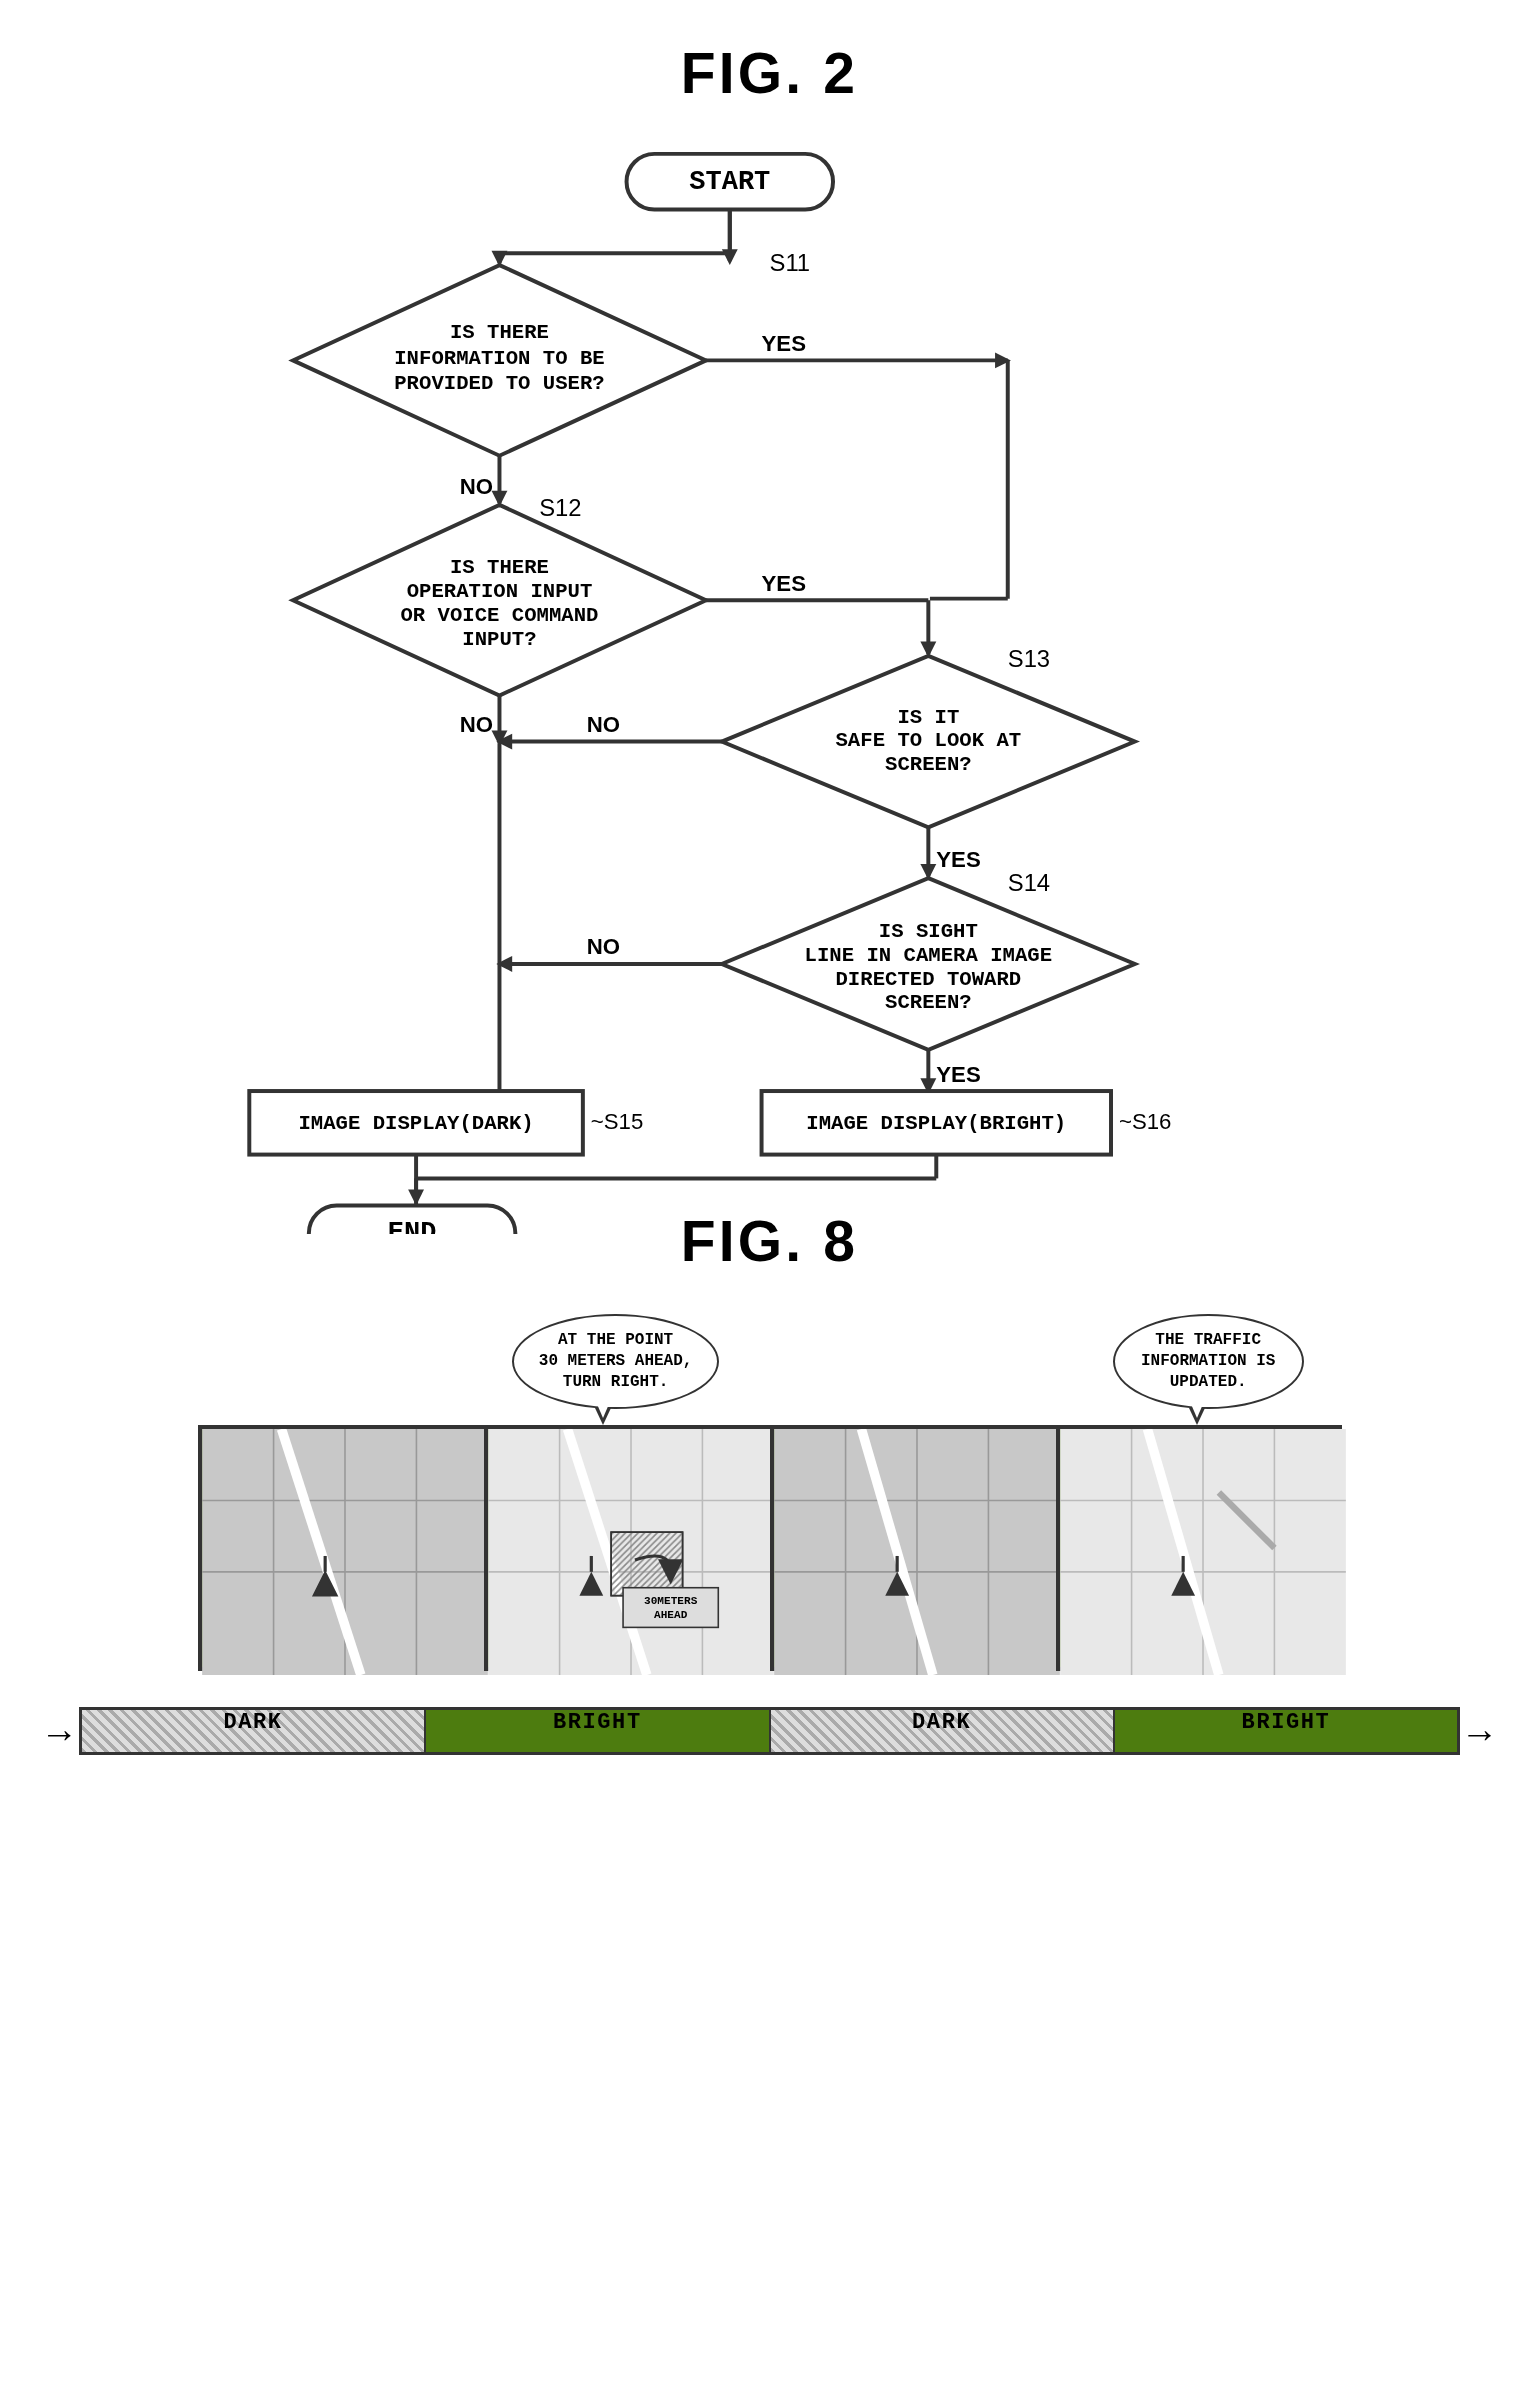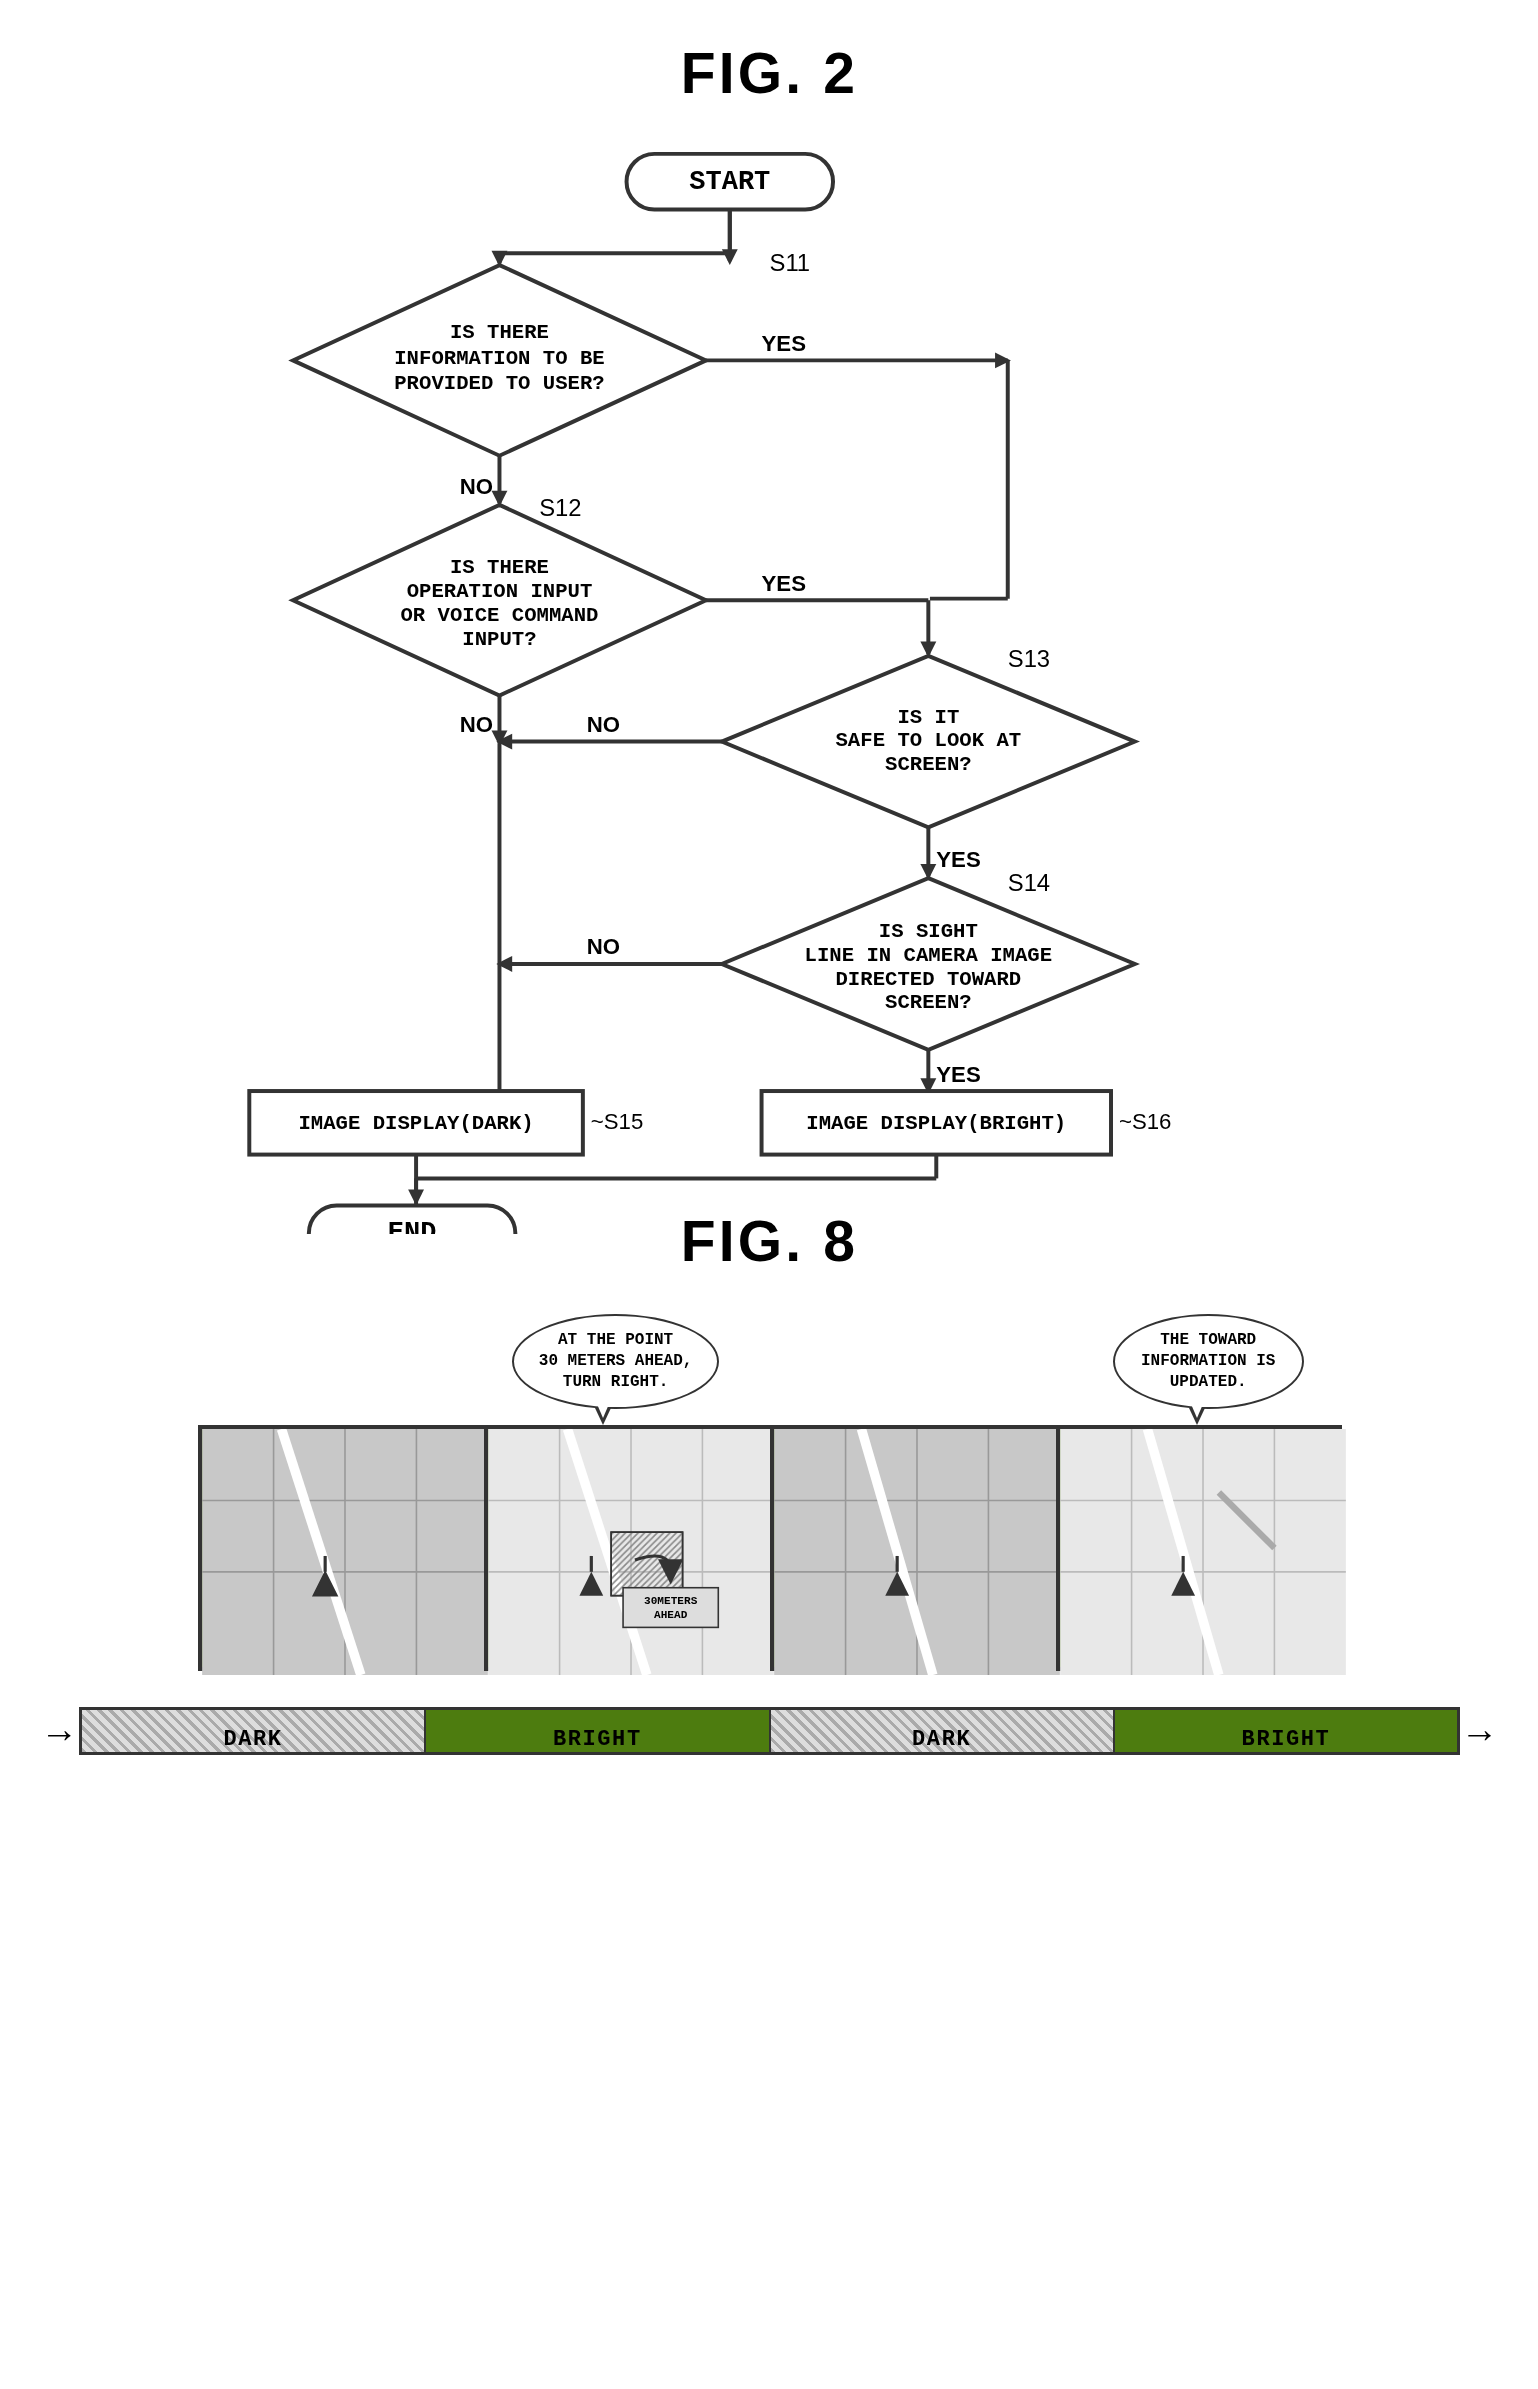--- a/index.html
+++ b/index.html
@@ -120,21 +120,21 @@
     }
     .timeline-segments {
       display: flex;
       flex: 1;
       height: 48px;
       border: 3.2px solid #333;
     }
     .timeline-seg {
       flex: 1;
       display: flex;
-      align-items: flex-end;
+      align-items: flex-start;
       justify-content: center;
       font-size: 22px;
       font-weight: bold;
       letter-spacing: 1.6px;
       border-right: 2.4px solid #333;
     }
     .timeline-seg:last-child { border-right: none; }
     .timeline-seg.dark {
       background-image: repeating-linear-gradient(
         45deg,
@@ -333,21 +333,21 @@
           <line x1="270" y1="0" x2="270" y2="310" stroke="#999" stroke-width="2"></line>
           <line x1="110" y1="0" x2="200" y2="310" stroke="#fff" stroke-width="12"></line>
           <polygon points="155,180 140,210 170,210" fill="#333"></polygon>
           <line x1="155" y1="180" x2="155" y2="160" stroke="#333" stroke-width="4"></line>
         </svg>
       </div>
     </div>
 
     <div style="position:relative; margin-top:0px;">
       <div class="speech-bubble" style="top:-111px; left:20%; transform:none; width:191px; height:95px;">
-        <span style="white-space:pre; font-size:16px; font-weight:bold; font-family:'Courier New',monospace; text-align:center; display:block;">THE TOWARD
+        <span style="white-space:pre; font-size:16px; font-weight:bold; font-family:'Courier New',monospace; text-align:center; display:block;">THE TRAFFIC
 INFORMATION IS
 UPDATED.</span>
       </div>
       <div class="map-screen">
         <svg width="286" height="246" viewBox="0 0 360 310">
           <rect width="360" height="310" fill="#e8e8e8"></rect>
           <line x1="0" y1="90" x2="360" y2="90" stroke="#bbb" stroke-width="2"></line>
           <line x1="0" y1="180" x2="360" y2="180" stroke="#bbb" stroke-width="2"></line>
           <line x1="90" y1="0" x2="90" y2="310" stroke="#bbb" stroke-width="2"></line>
           <line x1="180" y1="0" x2="180" y2="310" stroke="#bbb" stroke-width="2"></line>

